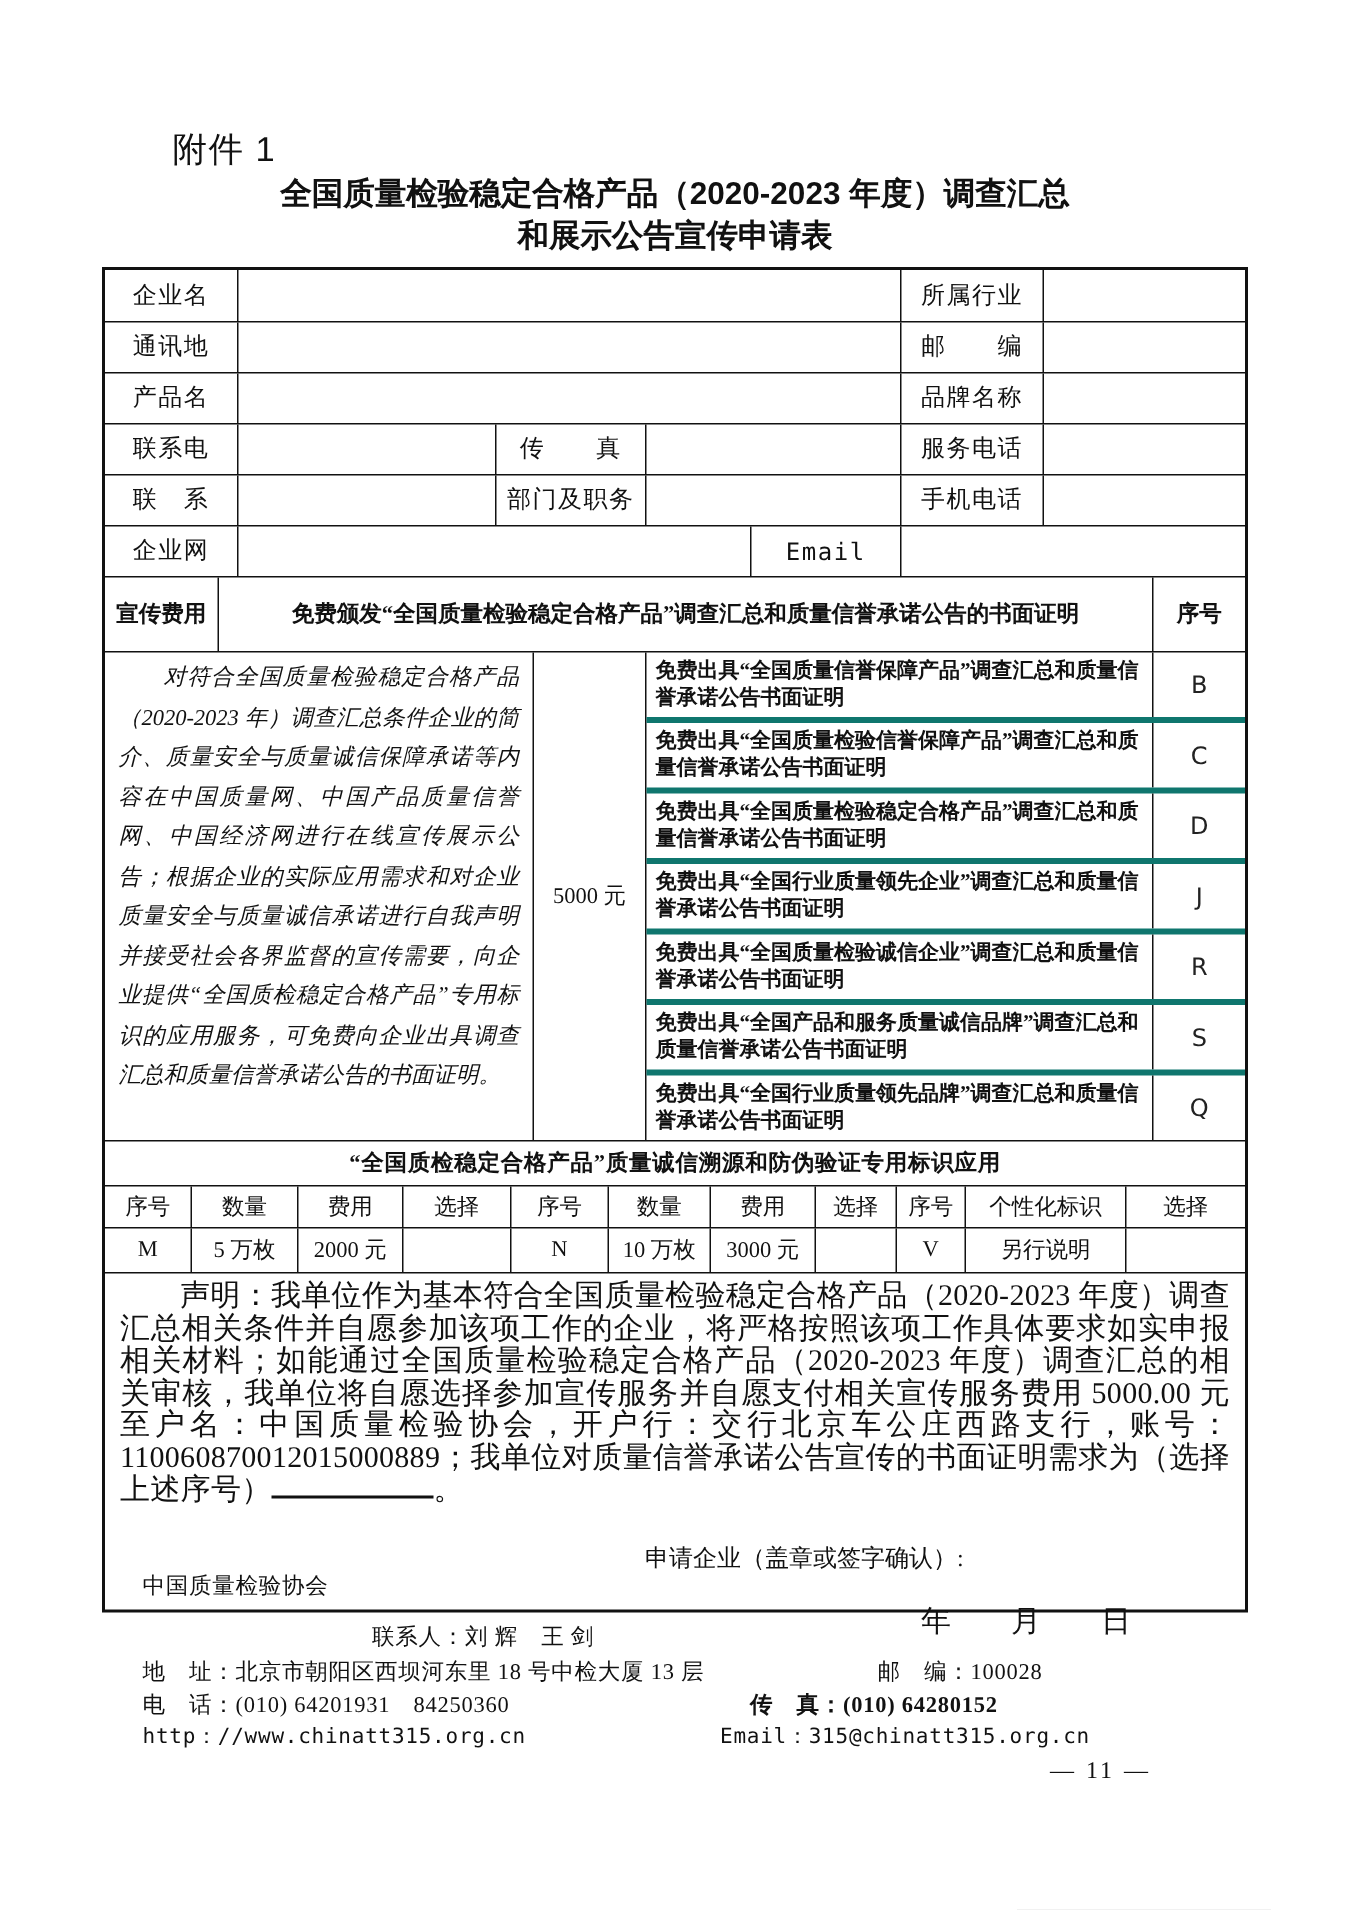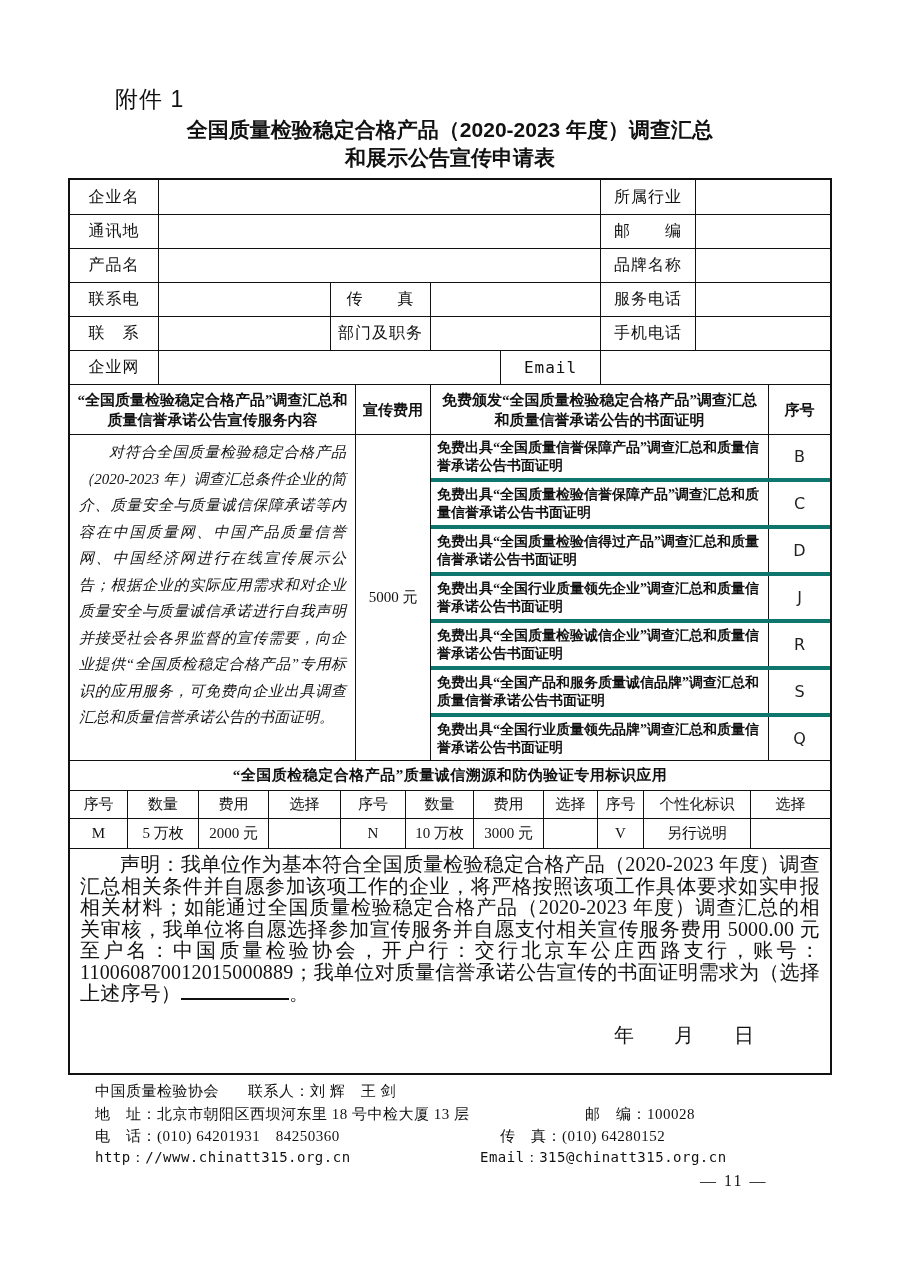--- a/index.html
+++ b/index.html
@@ -130,40 +130,39 @@
       <div class="cell flex1"></div>
     </div>
     <div class="row h34">
       <div class="cell lab w88">企业网</div>
       <div class="cell w342"></div>
       <div class="cell lab w100 mono">Email</div>
       <div class="cell flex1"></div>
     </div>
 
     <div class="row sec2-head">
-      <div class="cell w285">“全国质量检验稳定合格产品”调查汇总和质量信誉承诺公告宣传服务内容</div>
       <div class="cell w75">宣传费用</div>
       <div class="cell flex1">免费颁发“全国质量检验稳定合格产品”调查汇总和质量信誉承诺公告的书面证明</div>
       <div class="cell w62">序号</div>
     </div>
 
     <div class="row sec2-body">
       <div class="desc-cell">对符合全国质量检验稳定合格产品（2020-2023 年）调查汇总条件企业的简介、质量安全与质量诚信保障承诺等内容在中国质量网、中国产品质量信誉网、中国经济网进行在线宣传展示公告；根据企业的实际应用需求和对企业质量安全与质量诚信承诺进行自我声明并接受社会各界监督的宣传需要，向企业提供“全国质检稳定合格产品”专用标识的应用服务，可免费向企业出具调查汇总和质量信誉承诺公告的书面证明。</div>
       <div class="fee-cell">5000 元</div>
       <div class="items-col">
         <div class="svc-row">
           <div class="svc-text">免费出具“全国质量信誉保障产品”调查汇总和质量信誉承诺公告书面证明</div>
           <div class="svc-code">B</div>
         </div>
         <div class="svc-row">
           <div class="svc-text">免费出具“全国质量检验信誉保障产品”调查汇总和质量信誉承诺公告书面证明</div>
           <div class="svc-code">C</div>
         </div>
         <div class="svc-row">
-          <div class="svc-text">免费出具“全国质量检验信得过产品”调查汇总和质量信誉承诺公告书面证明</div>
+          <div class="svc-text">免费出具“全国质量检验稳定合格产品”调查汇总和质量信誉承诺公告书面证明</div>
           <div class="svc-code">D</div>
         </div>
         <div class="svc-row">
           <div class="svc-text">免费出具“全国行业质量领先企业”调查汇总和质量信誉承诺公告书面证明</div>
           <div class="svc-code">J</div>
         </div>
         <div class="svc-row">
           <div class="svc-text">免费出具“全国质量检验诚信企业”调查汇总和质量信誉承诺公告书面证明</div>
           <div class="svc-code">R</div>
         </div>
@@ -205,32 +204,33 @@
       <div class="cell c54"></div>
       <div class="cell c46">V</div>
       <div class="cell c107">另行说明</div>
       <div class="cell flex1"></div>
     </div>
 
     <div class="row sec4" style="display:block;">
       <div class="decl">
         <span>声明：我单位作为基本符合全国质量检验稳定合格产品（2020-2023 年度）调查汇总相关条件并自愿参加该项工作的企业，将严格按照该项工作具体要求如实申报相关材料；如能通过全国质量检验稳定合格产品（2020-2023 年度）调查汇总的相关审核，我单位将自愿选择参加宣传服务并自愿支付相关宣传服务费用 5000.00 元至户名：中国质量检验协会，开户行：交行北京车公庄西路支行，账号：110060870012015000889；我单位对质量信誉承诺公告宣传的书面证明需求为（选择上述序号）</span><span class="blank"></span><span>。</span>
       </div>
+      <div class="sign-line">申请企业（盖章或签字确认）:</div>
       <div class="date-line">年　　月　　日</div>
     </div>
 
   </div>
 
-  <div class="fline" style="left:95px; top:1082px;">中国质量检验协会</div>
+  <div class="fline" style="left:95px; top:1048px;">中国质量检验协会</div>
   <div class="fline" style="left:248px; top:1082px;">联系人：刘 辉　王 剑</div>
 
   <div class="fline" style="left:95px; top:1105px;">地　址：北京市朝阳区西坝河东里 18 号中检大厦 13 层</div>
   <div class="fline" style="left:585px; top:1105px;">邮　编：100028</div>
 
   <div class="fline" style="left:95px; top:1127px;">电　话：(010) 64201931　84250360</div>
-  <div class="fline" style="left:500px; top:1127px;">传　真：(010) 64280152</div>
+  <div class="fline" style="left:500px; top:1127px;font-weight:bold;">传　真：(010) 64280152</div>
 
   <div class="fline mono" style="left:95px; top:1149px; font-size:14px;">http：//www.chinatt315.org.cn</div>
   <div class="fline mono" style="left:480px; top:1149px; font-size:14px;">Email：315@chinatt315.org.cn</div>
 
   <div class="pagenum">— 11 —</div>
 
 </div>
 
 </body></html>

